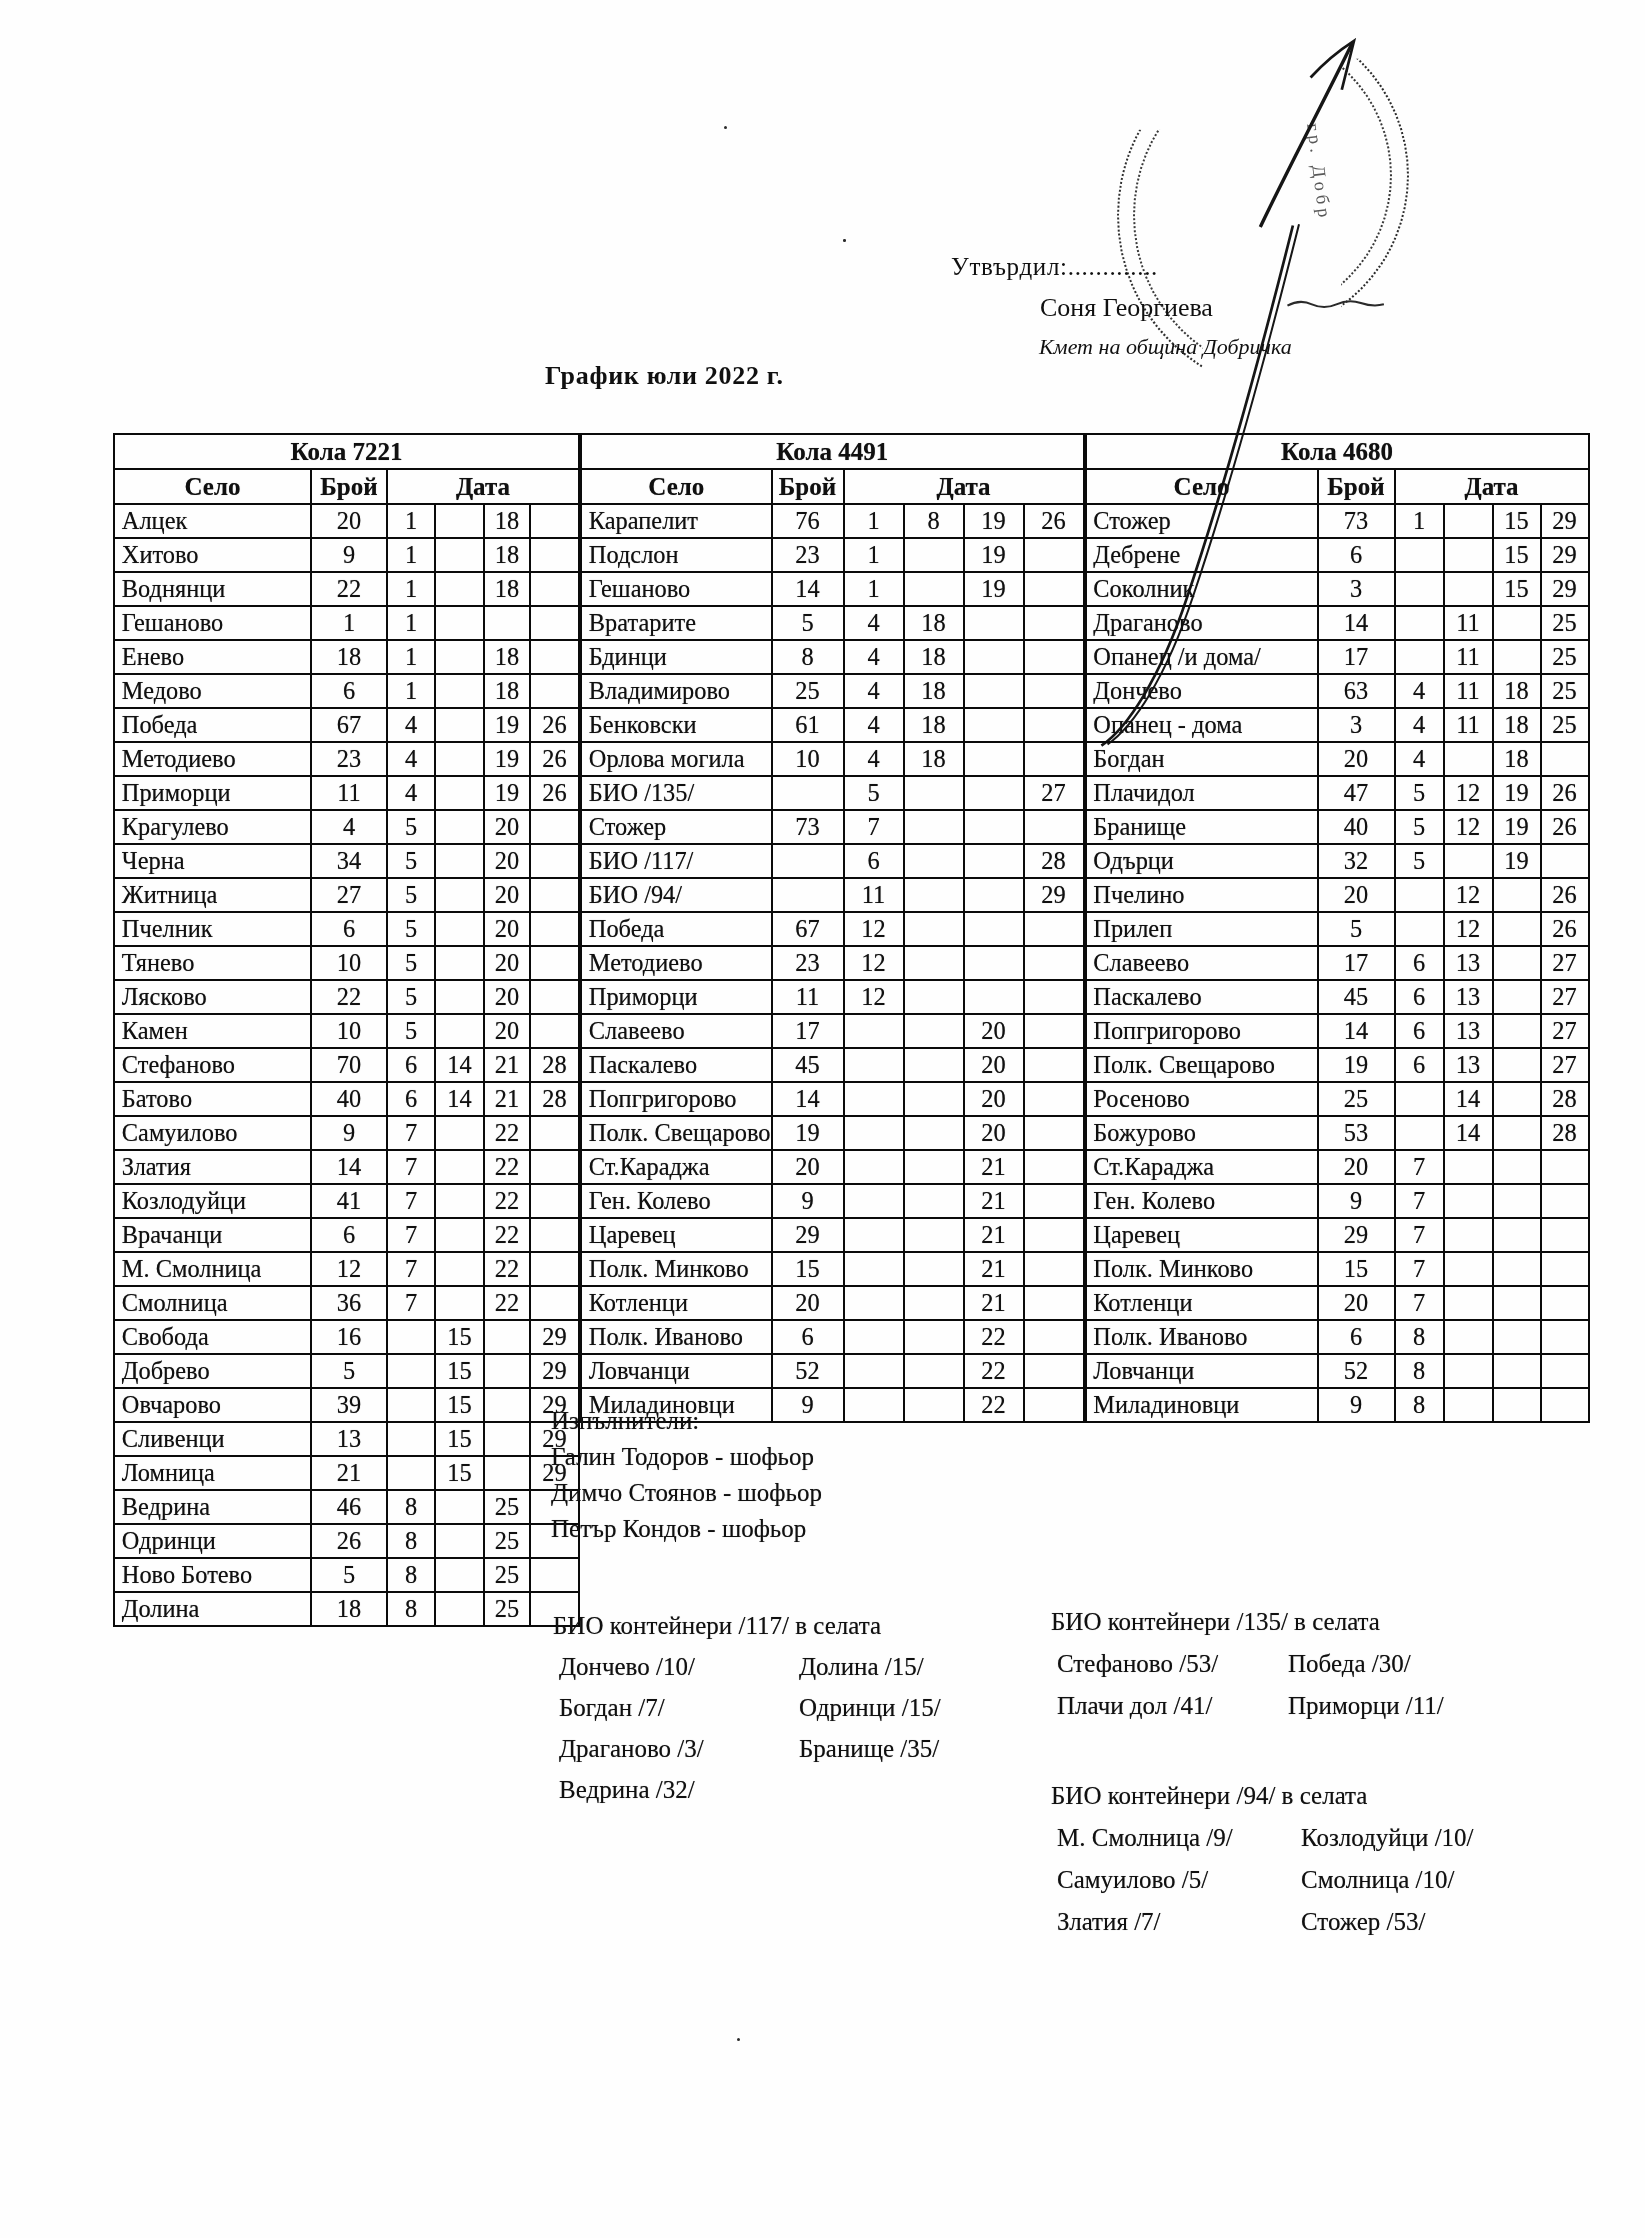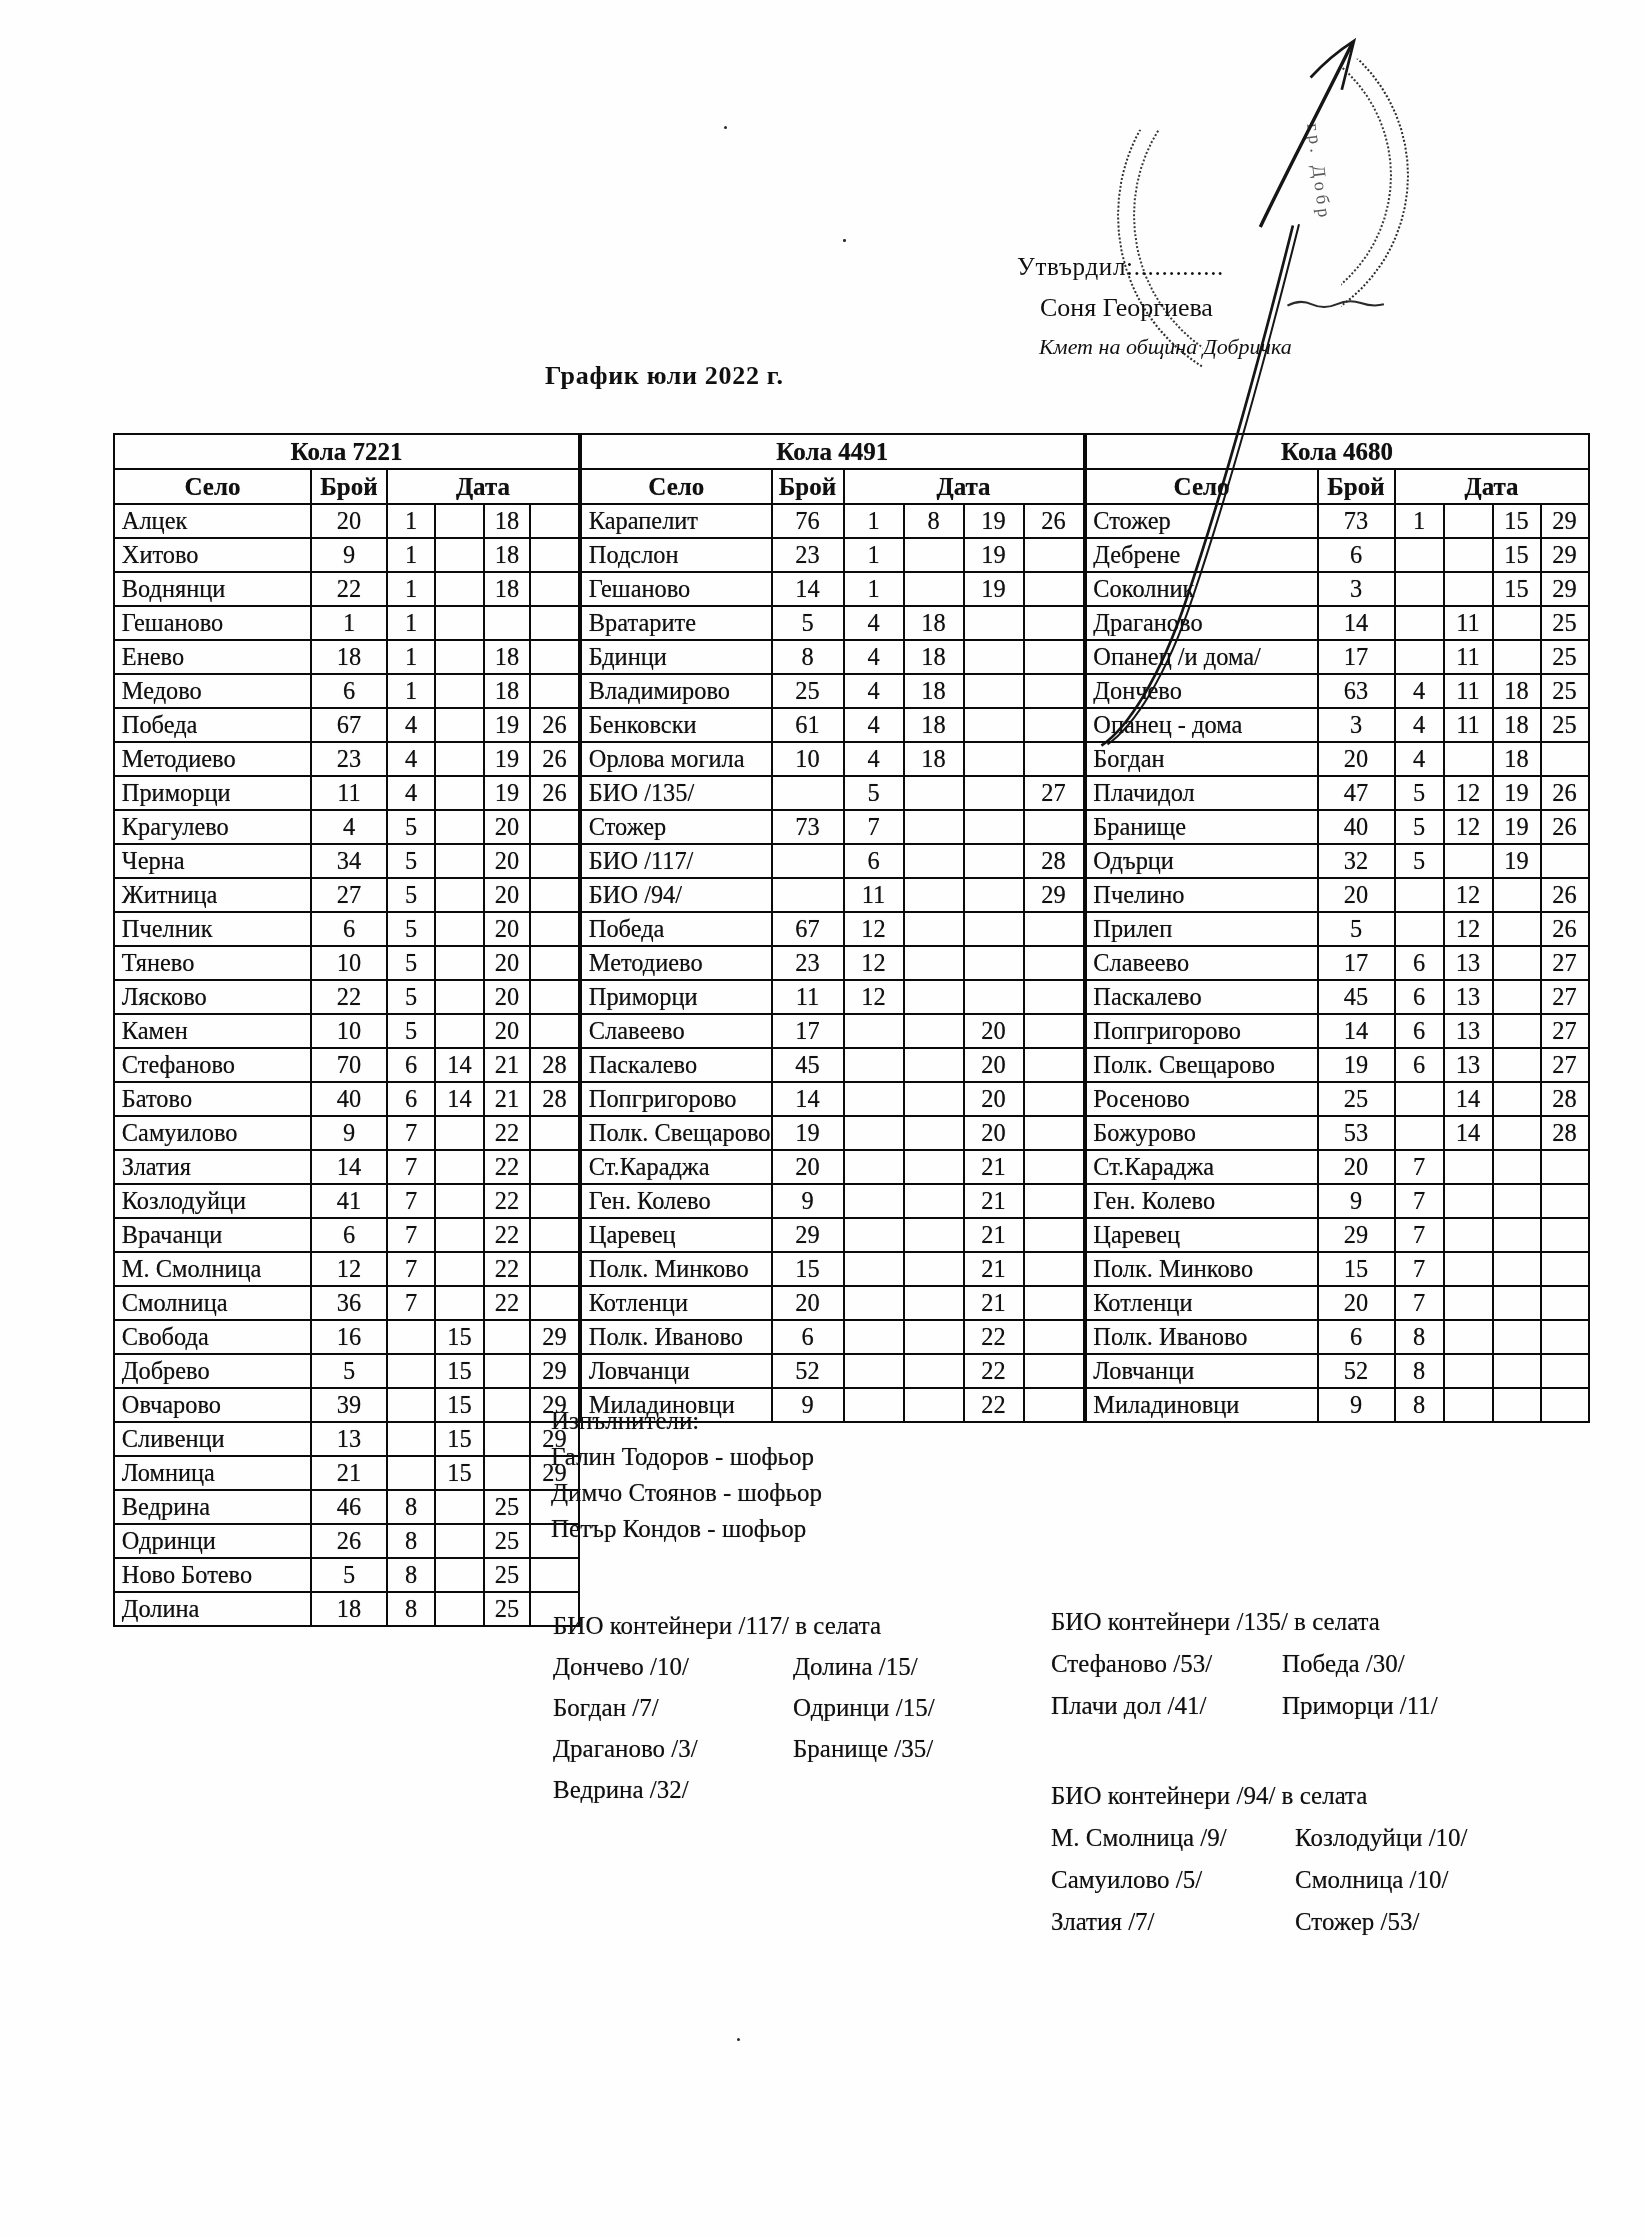--- a/index.html
+++ b/index.html
@@ -1,21 +1,21 @@
 <!DOCTYPE html>
 <html style="font-size:11px"><head>
 <meta charset="utf-8">
 <style>
   html,body { margin:0; padding:0; background:#ffffff; }
   .page {
     position:relative; width:1646px; height:2239px; background:#fefefe;
     font-family:"Liberation Serif","DejaVu Serif",serif; color:#101010; overflow:hidden;
   }
   
-  .approve-label { position:absolute; left:1017px; top:253px; font-size:25px; letter-spacing:0.7px; }
+  .approve-label { position:absolute; left:951px; top:253px; font-size:25px; letter-spacing:0.7px; }
   .approve-name  { position:absolute; left:1040px; top:293px; font-size:26px; }
   .approve-role  { position:absolute; left:1039px; top:334px; font-size:22px; font-style:italic; }
   .doc-title     { position:absolute; left:545px;  top:361px; font-size:26px; font-weight:bold; letter-spacing:0.7px; }
 
   
   .stamp { position:absolute; border-radius:50%; pointer-events:none; }
   .stamp-left {
     left:1117px; top:37px; width:353px; height:353px;
     border:2.7px dotted #2f2f2f; clip-path: inset(26% 76% 6% 0);
   }
@@ -49,21 +49,21 @@
   table.grp td { height:32px; }
   table.grp td.v { text-align:left; padding-left:6.8px; }
   table.grp td.n { text-align:center; }
 
   
   .executors { position:absolute; left:551px; top:1403px; font-size:25px; line-height:36px; text-shadow:0 0 0.7px rgba(0,0,0,.5); }
 
   
   .bio { position:absolute; font-size:25px; line-height:41px; text-shadow:0 0 0.7px rgba(0,0,0,.5); }
   .bio .bio-title { white-space:nowrap; }
-  .bio .c1 { display:inline-block; white-space:nowrap; }
+  .bio .c1 { display:inline-block; white-space:nowrap;margin-left:6px; }
   .bio-117 { left:553px;  top:1605px; }
   .bio-117 .c1 { width:240px; }
   .bio-135 { left:1051px; top:1601px; line-height:42px; }
   .bio-135 .c1 { width:231px; }
   .bio-94  { left:1051px; top:1775px; line-height:42px; }
   .bio-94 .c1  { width:244px; }
 
   .speck { position:absolute; background:#2b2b2b; border-radius:50%; }
 </style>
 </head>

